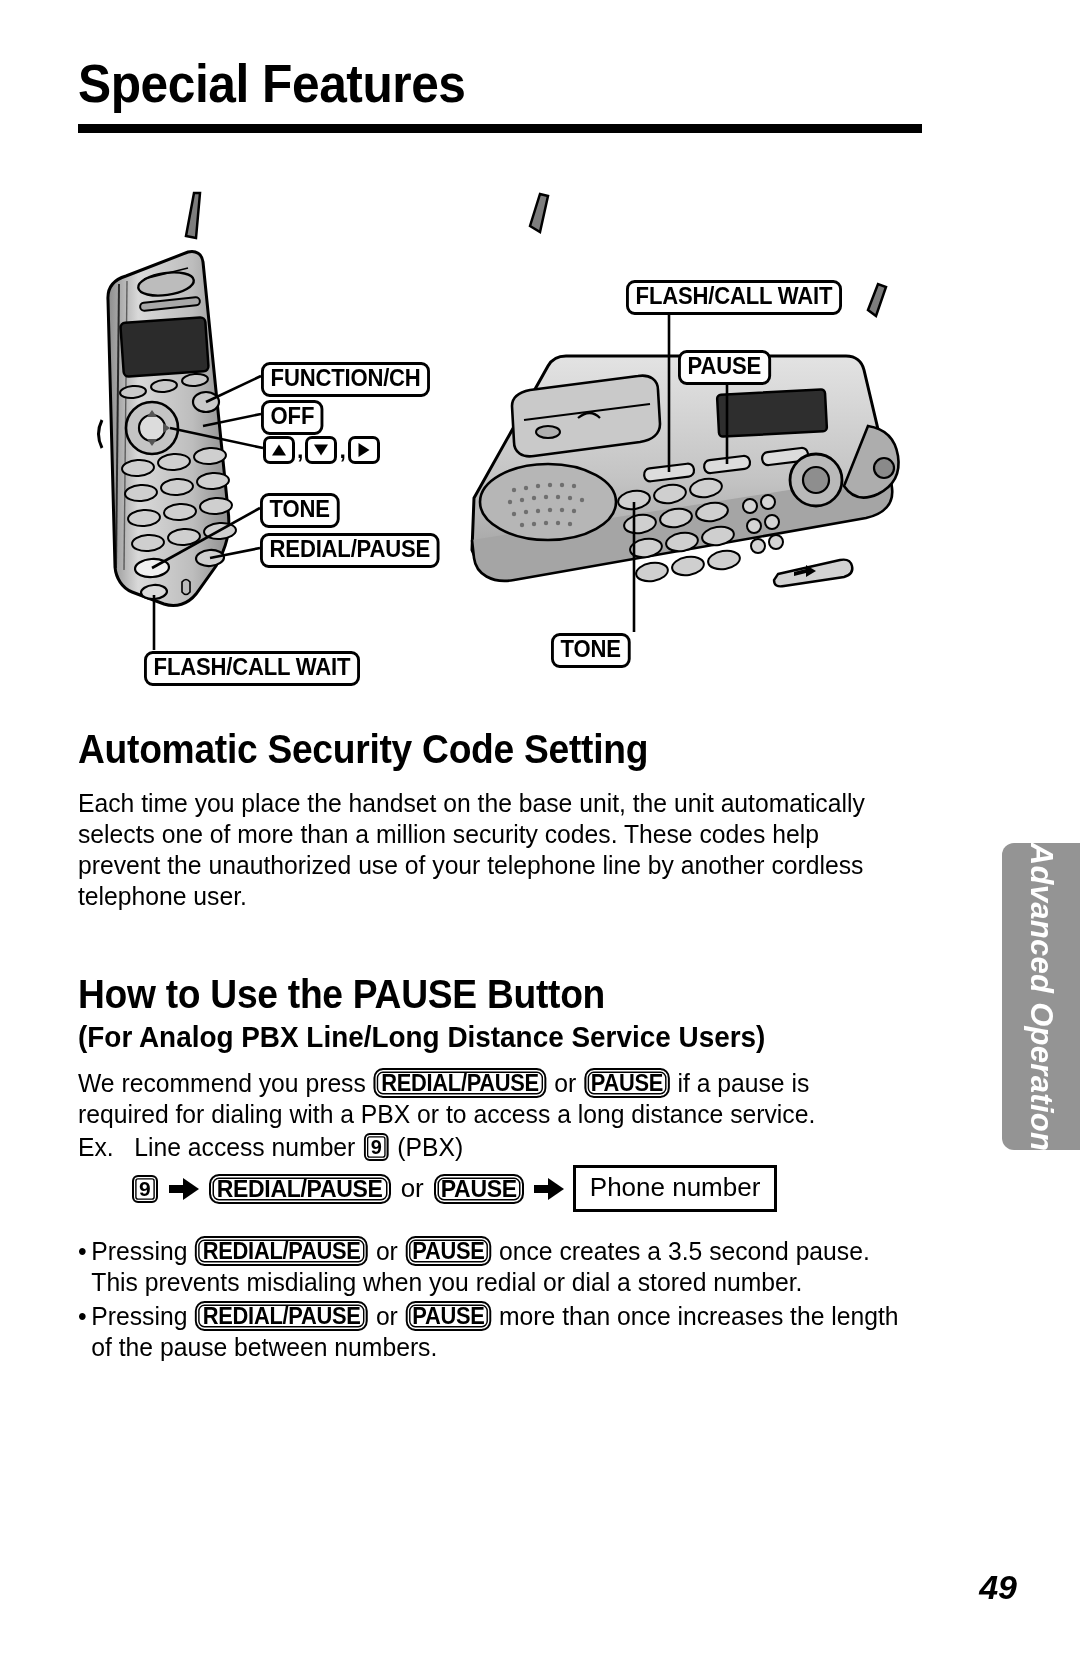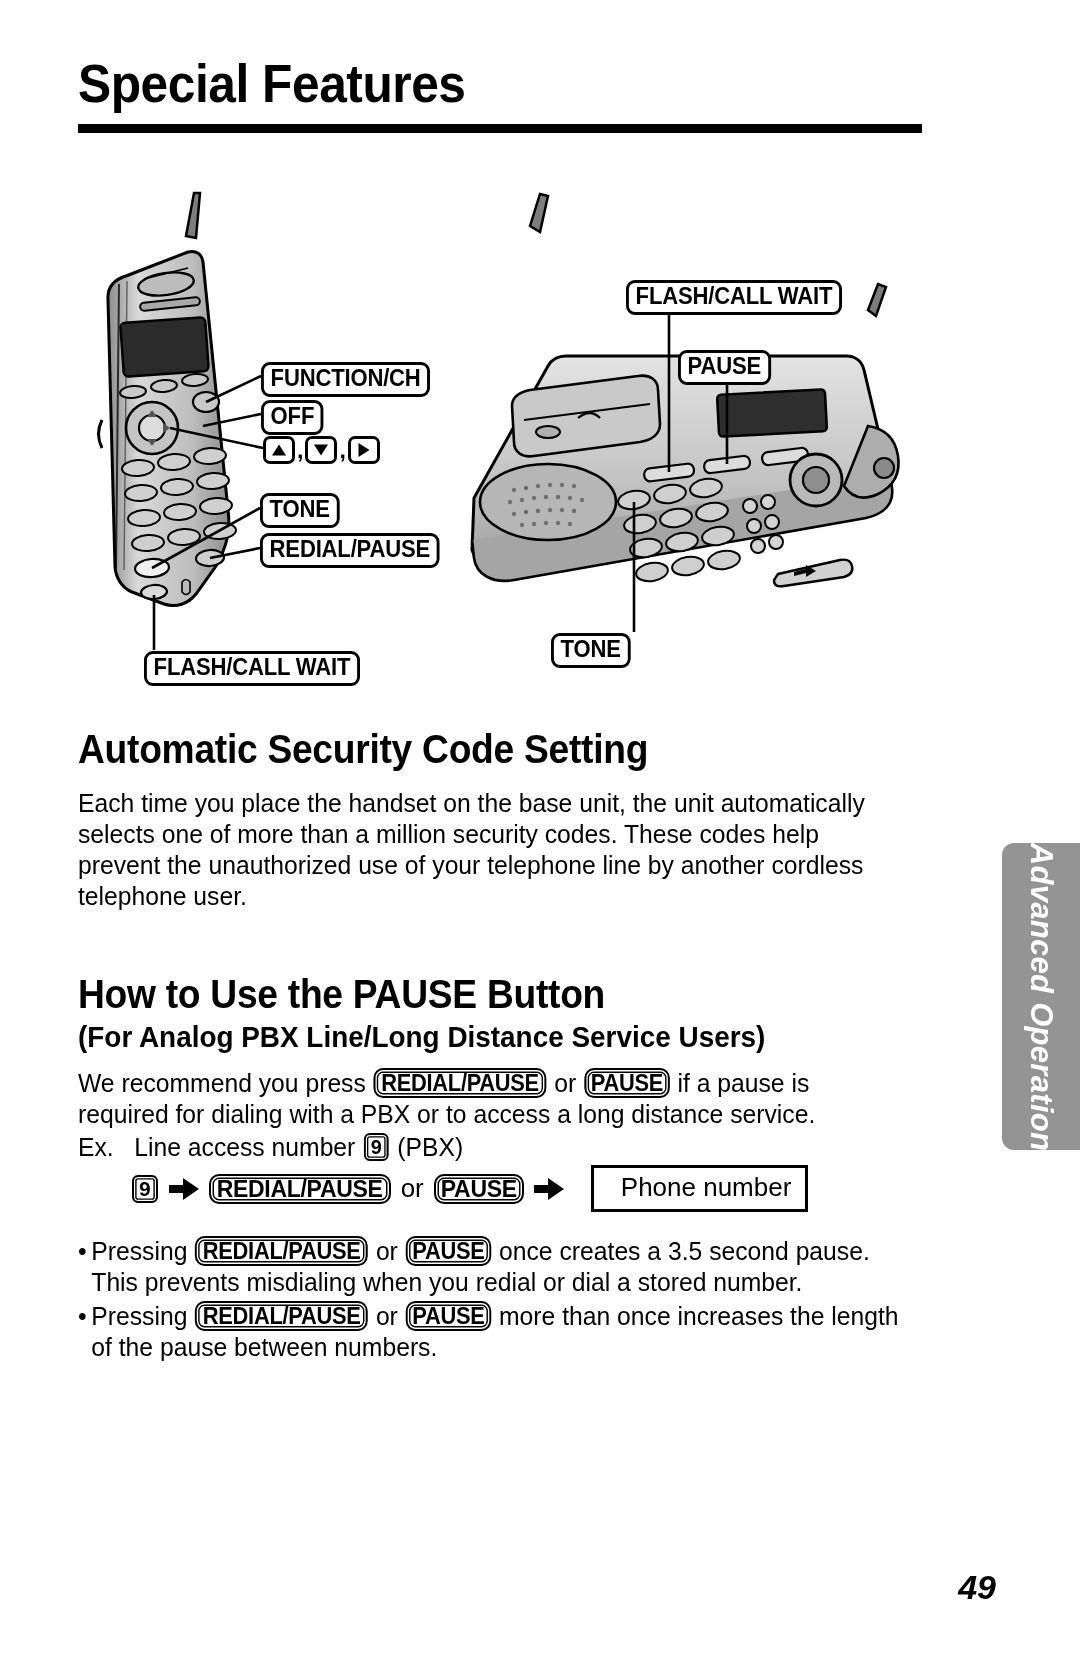--- a/index.html
+++ b/index.html
@@ -190,25 +190,24 @@
     position: absolute;
     left: 14px; top: 0;
     width: 0; height: 0;
     border-top: 11px solid transparent;
     border-bottom: 11px solid transparent;
     border-left: 16px solid #000;
   }
   .phonebox {
     border: 3px solid #000;
     border-radius: 0;
-    padding: 4px 14px 6px 27px;
+    padding: 4px 14px 6px 14px;
     font-size: 26px;
     background: #fff;
     white-space: nowrap;
-    margin-left: 18px;
   }
 
   
   .bullets {
     position: absolute;
     left: 78px;
     width: 868px;
     font-size: 26px;
     line-height: 31px;
     transform: scaleX(0.95);
@@ -241,21 +240,21 @@
     color: #ffffff;
     font-size: 31px;
     font-weight: bold;
     font-style: italic;
     letter-spacing: 0.3px;
   }
 
   
   .page-number {
     position: absolute;
-    right: 84px;
+    right: 63px;
     bottom: 62px;
     font-size: 34px;
     font-weight: bold;
     font-style: italic;
   }
 </style>
 </head>
 <body>
 
 <div class="page">

